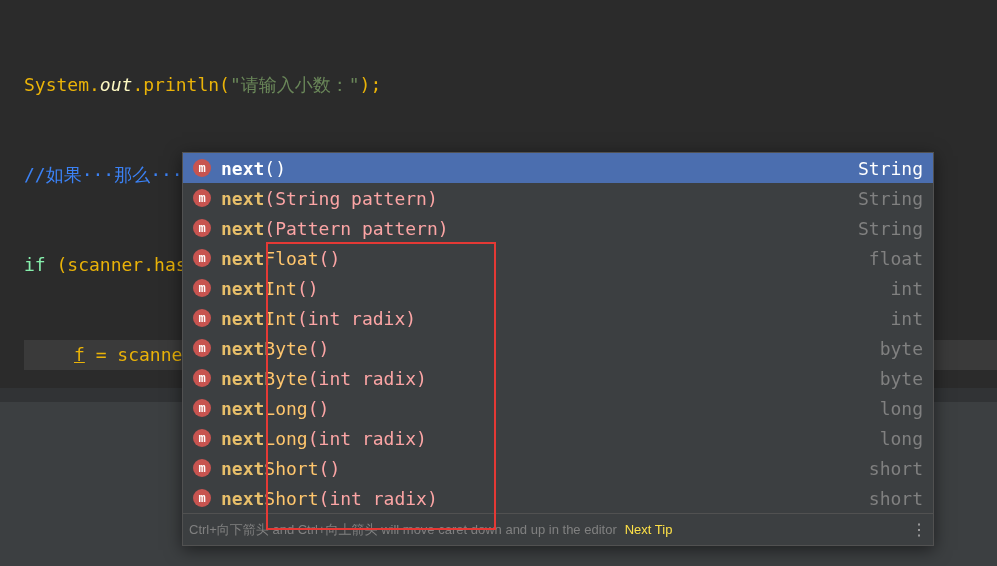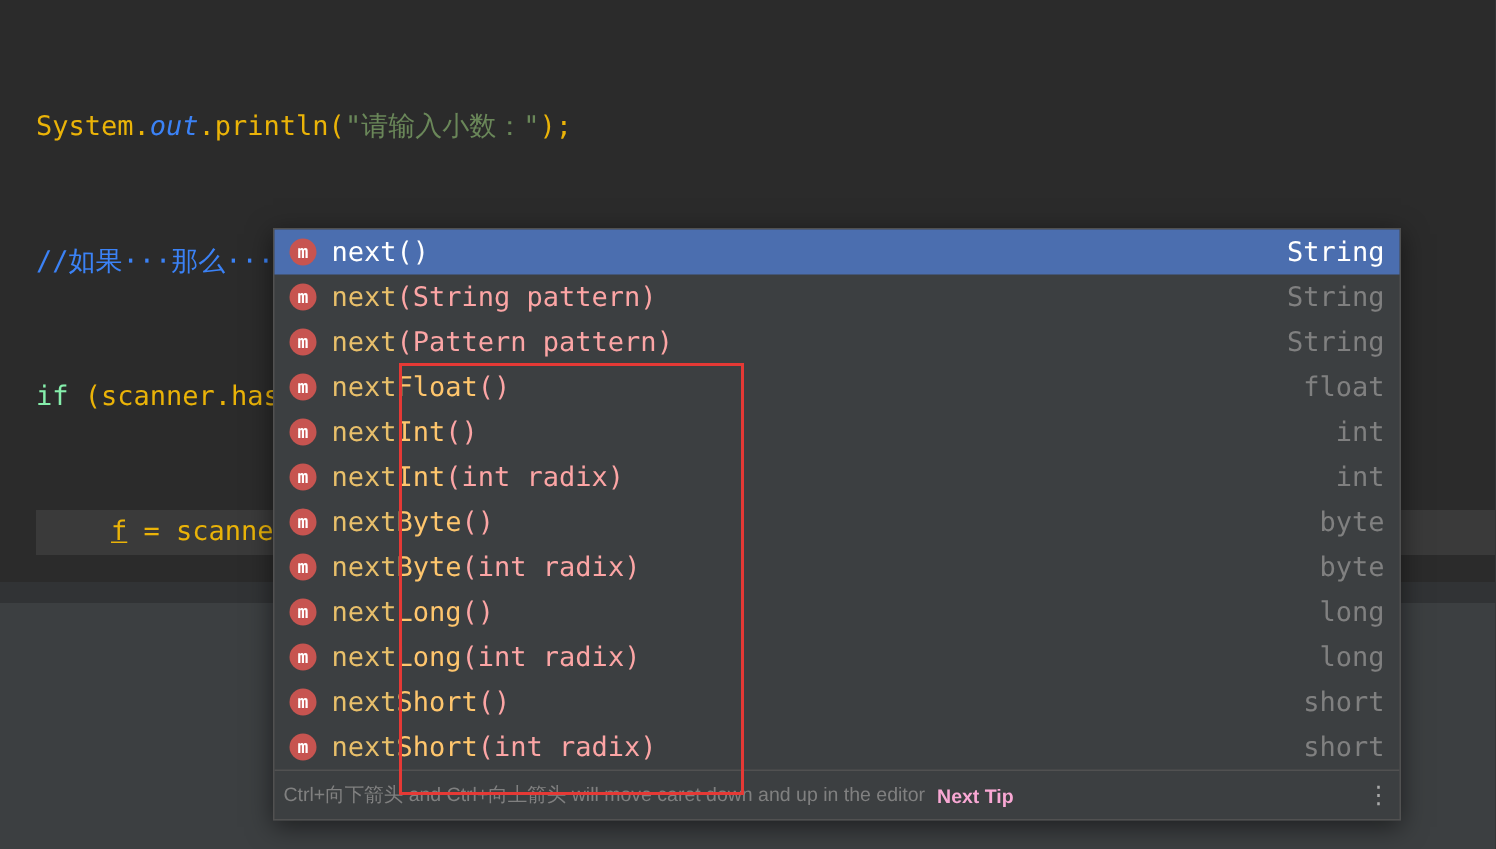--- a/index.html
+++ b/index.html
@@ -13,21 +13,21 @@
       overflow: hidden;
       position: relative;
     }
     .editor {
       padding: 10px 0 0 24px;
       line-height: 30px;
       white-space: pre;
     }
     .line { position: relative; }
     .kw { color: #86efac; }
-    .field { color: #3b82f6; font-style: italic; margin-top: 36px; }
+    .field { color: #fef9c3; font-style: italic; margin-top: 36px; }
     .str { color: #6a8759; }
     .comment { color: #3b82f6; }
     .method { color: #ffc66d; }
     .default { color: #eab308; }
     .paren-hl { background: #4e5255; }
     .underline { text-decoration: underline; }
     .caret-line { background: #3a3a3a; }
     .indent1 { padding-left: 50px; }
 
     .popup {
@@ -59,34 +59,34 @@
       background: #c75450;
       color: #fff;
       font-size: 12px;
       font-weight: bold;
       display: inline-flex;
       align-items: center;
       justify-content: center;
       margin-right: 10px;
       flex-shrink: 0;
     }
-    .item-name { color: #e8bf6a; font-weight: normal; }
+    .item-name { color: #e8bf6a; font-weight: bold; }
     .item-suffix { color: #ffc66d; }
     .item-params { color: #fca5a5; }
     .item-return { margin-left: auto; color: #808080; }
     .popup-footer {
       display: flex;
       align-items: center;
       padding: 6px 6px;
       font-size: 13px;
       color: #808080;
       border-top: 1px solid #515151;
       font-family: sans-serif;
     }
-    .popup-footer .tip-link { color: #f9a8d4; margin-left: 8px; cursor: pointer; font-weight: bold; }
+    .popup-footer .tip-link { color: #fde047; margin-left: 8px; cursor: pointer; }
     .popup-footer .more { margin-left: auto; color: #aaa; font-size: 16px; }
     .red-box {
       position: absolute;
       top: 242px;
       left: 266px;
       width: 230px;
       height: 288px;
       border: 2px solid #e53935;
       pointer-events: none;
       z-index: 20;

